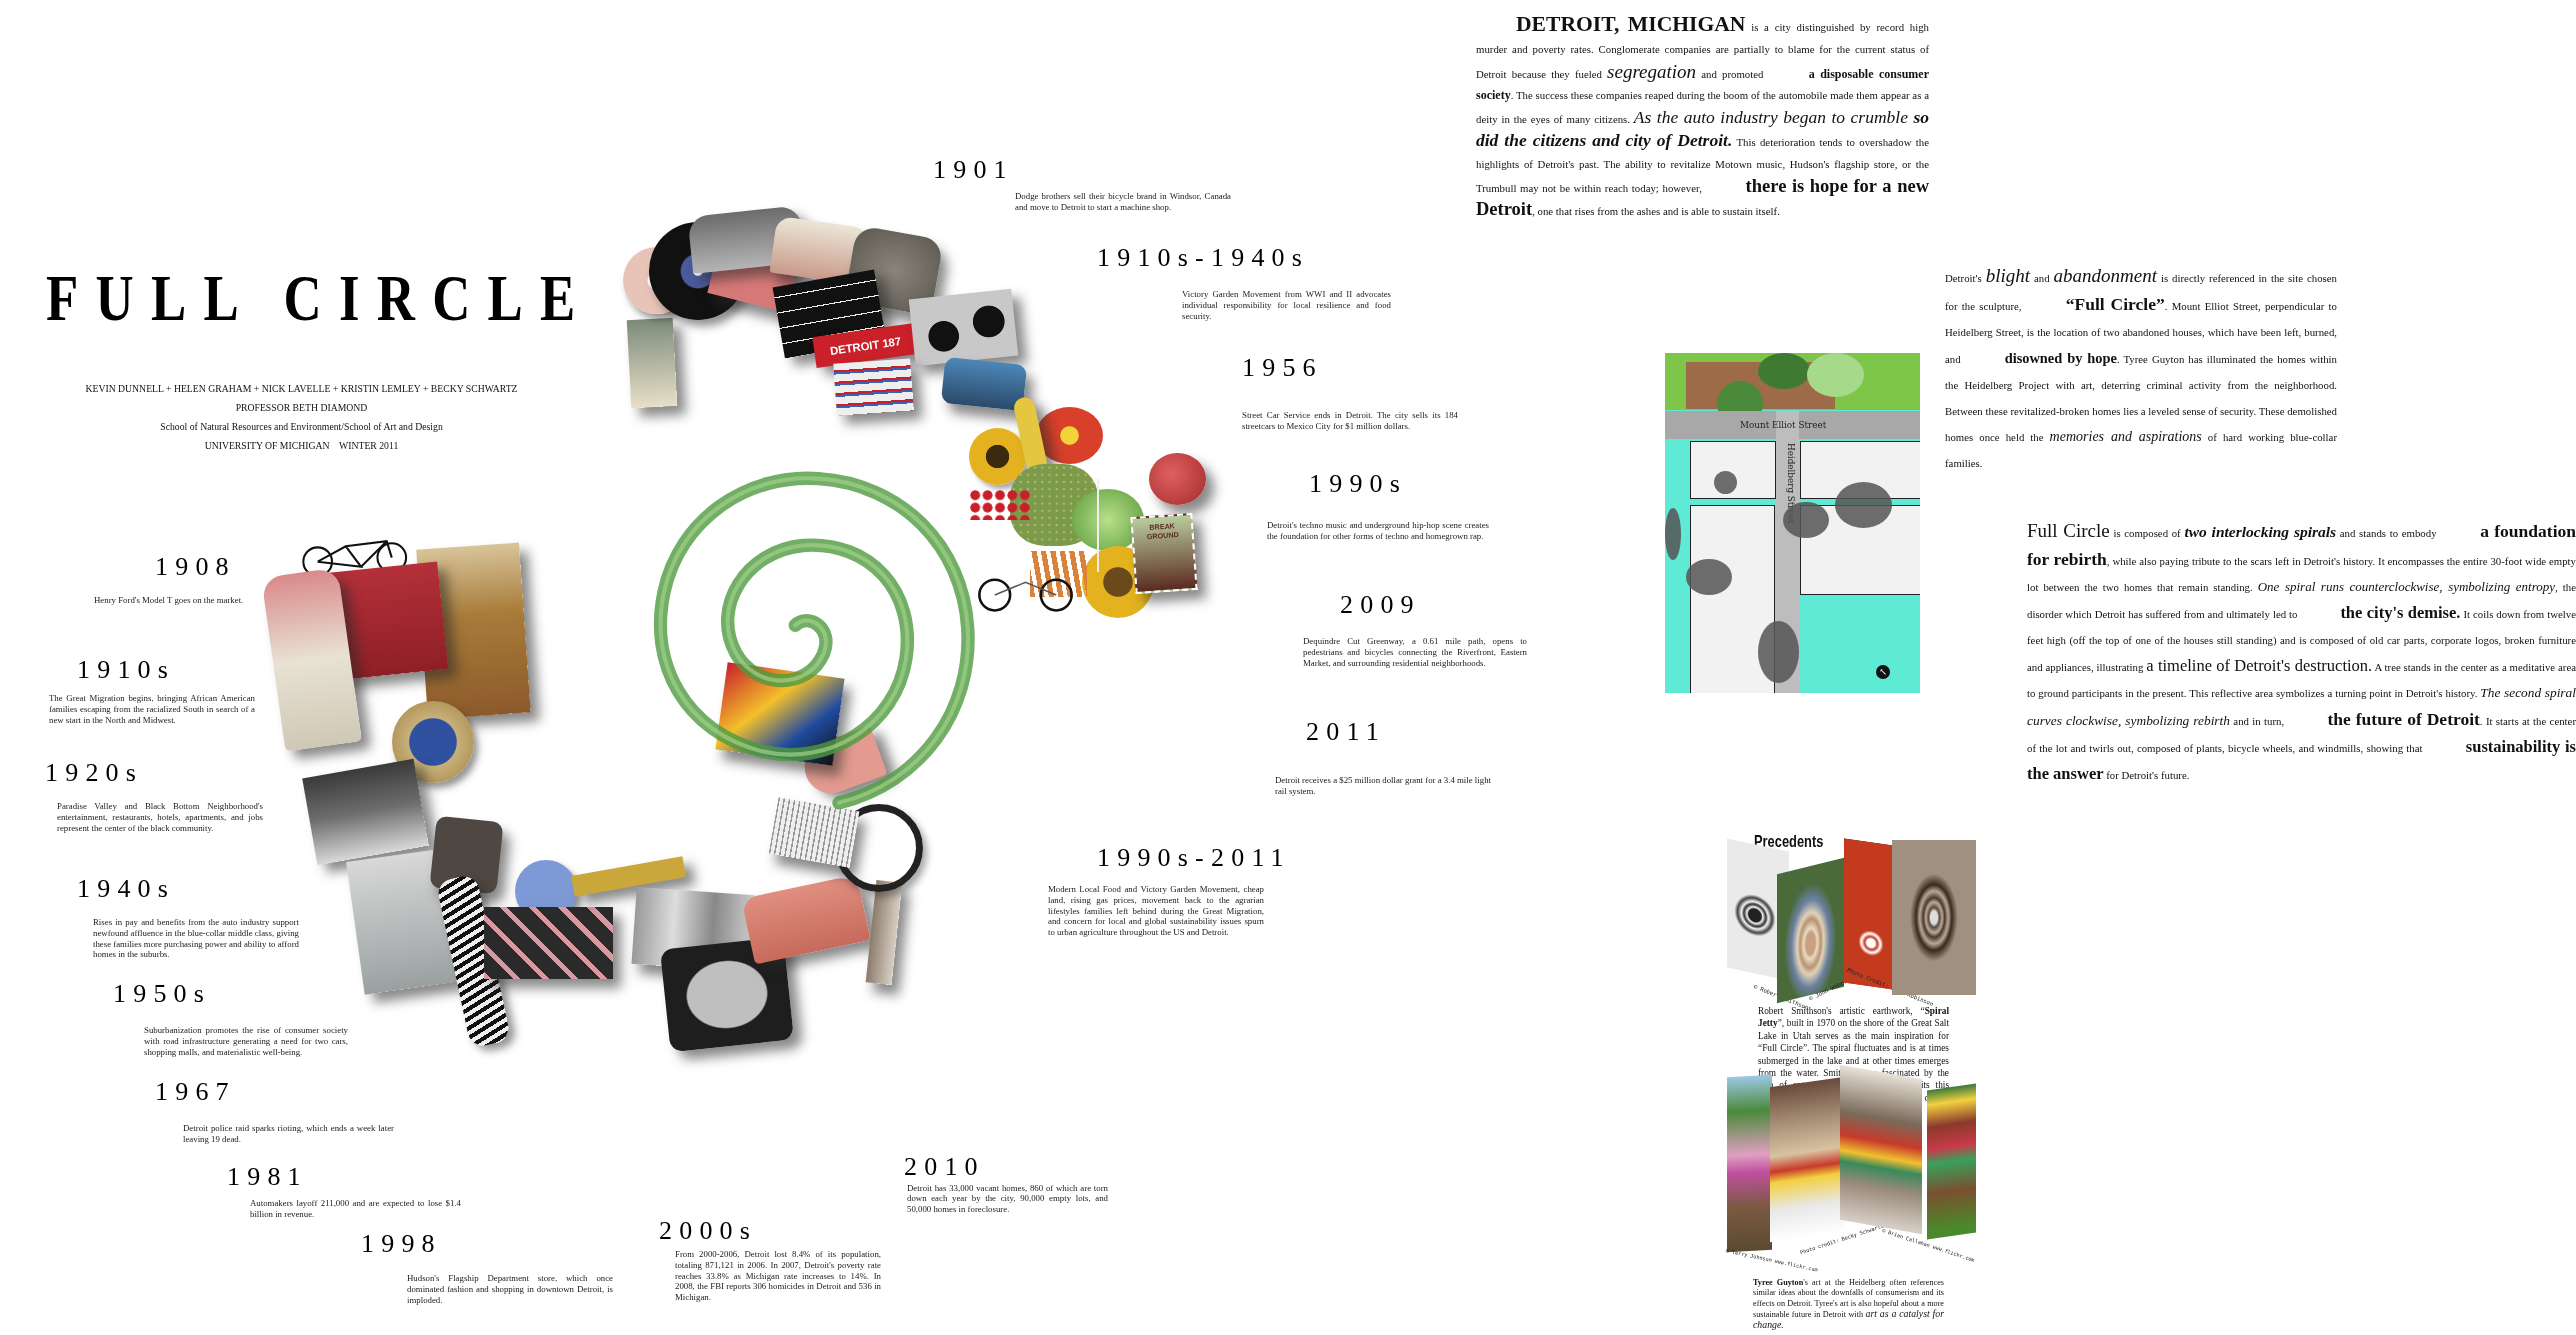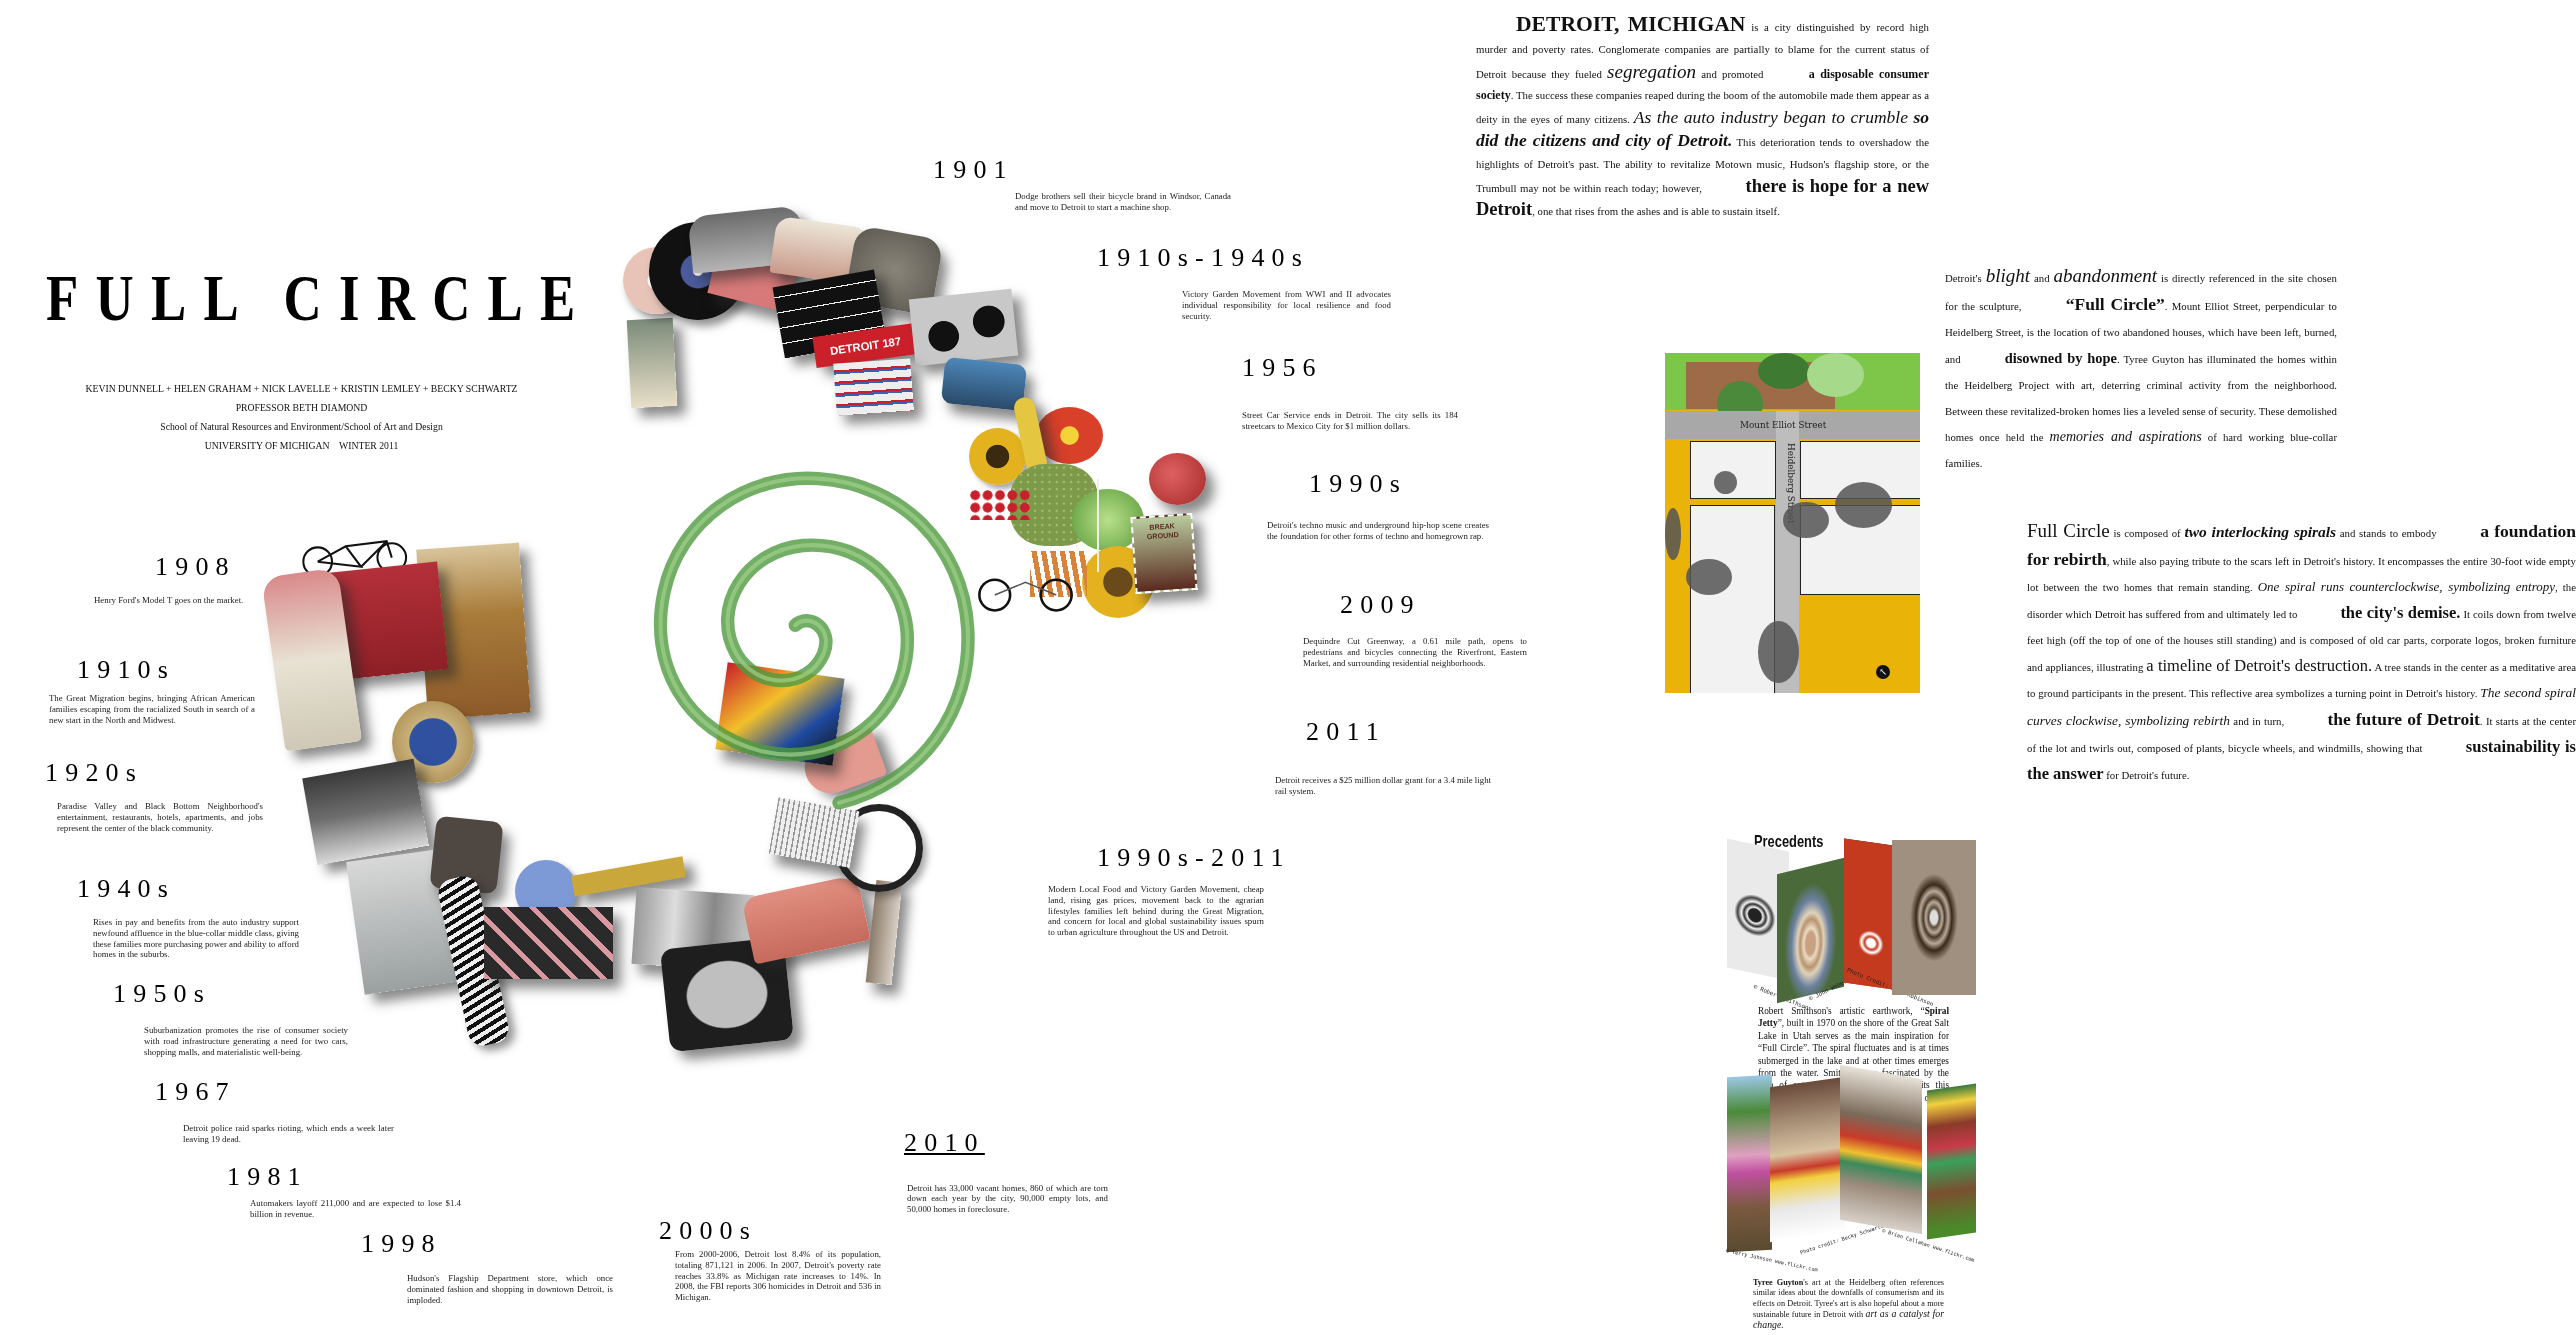--- a/index.html
+++ b/index.html
@@ -23,21 +23,21 @@
   
   .essay { font-family: "Liberation Serif", serif; color: #111; font-size: 10.8px; line-height: 21.6px; text-align: justify; }
   .essay b { font-weight: bold; margin-left: 40px; }
   .essay .big { font-size: 20.6px; font-weight: bold; }
   .essay .mid { font-size: 19px; }
   .essay .midb { font-size: 12px; font-weight: bold; }
   .essay .it { font-style: italic; }
   .essay .itb { font-style: italic; font-weight: bold; }
 
   
-  .map { position: absolute; left: 1665px; top: 353px; width: 255px; height: 340px; background: #eab308; overflow: hidden; }
+  .map { position: absolute; left: 1665px; top: 353px; width: 255px; height: 340px; background: #5eead4; overflow: hidden; }
   .map .grass { position: absolute; left: 0; top: 0; width: 100%; height: 57px; background: #7ec64a; }
   .map .lot { position: absolute; left: 20.6px; top: 9.3px; width: 149px; height: 47px; background: #9e6b48; }
   .map .road { position: absolute; left: 0; top: 58px; width: 100%; height: 28px; background: #a8a8a8; }
   .map .road2 { position: absolute; left: 111px; top: 58px; width: 23px; height: 289px; background: #bdbdbd; }
   .map .block { position: absolute; border: 1.5px solid #222; background: #f2f2f2; }
   .map .tree { position: absolute; border-radius: 50%; background: #555; opacity: 0.85; }
   .map .treeg { position: absolute; border-radius: 50%; }
   .map-label { position: absolute; font-family: "DejaVu Serif", serif; font-size: 8.8px; color: #222; }
 
   
@@ -146,21 +146,21 @@
 
 <div class="abs year" style="left:1340px; top:592px;">2009</div>
 <div class="abs evt" style="left:1303px; top:636px; width:224px;">Dequindre Cut Greenway, a 0.61 mile path, opens to pedestrians and bicycles connecting the Riverfront, Eastern Market, and surrounding residential neighborhoods.</div>
 
 <div class="abs year" style="left:1306px; top:719px;">2011</div>
 <div class="abs evt" style="left:1275px; top:775px; width:216px;">Detroit receives a $25 million dollar grant for a 3.4 mile light rail system.</div>
 
 <div class="abs year" style="left:1097px; top:845px;">1990s-2011</div>
 <div class="abs evt" style="left:1048px; top:884px; width:216px;">Modern Local Food and Victory Garden Movement, cheap land, rising gas prices, movement back to the agrarian lifestyles families left behind during the Great Migration, and concern for local and global sustainability issues spurn to urban agriculture throughout the US and Detroit.</div>
 
-<div class="abs year" style="left:904px; top:1130px;text-decoration:underline;">2010</div>
+<div class="abs year" style="left:904px; top:1154px;">2010</div>
 <div class="abs evt" style="left:907px; top:1175px; width:201px; margin-top:7.7px;">Detroit has 33,000 vacant homes, 860 of which are torn down each year by the city, 90,000 empty lots, and 50,000 homes in foreclosure.</div>
 
 <div class="abs year" style="left:659px; top:1218px;">2000s</div>
 <div class="abs evt" style="left:675px; top:1249px; width:206px;">From 2000-2006, Detroit lost 8.4% of its population, totaling 871,121 in 2006. In 2007, Detroit's poverty rate reaches 33.8% as Michigan rate increases to 14%. In 2008, the FBI reports 306 homicides in Detroit and 536 in Michigan.</div>
 
 <div class="abs year" style="left:361px; top:1231px;">1998</div>
 <div class="abs evt" style="left:407px; top:1273px; width:206px;">Hudson's Flagship Department store, which once dominated fashion and shopping in downtown Detroit, is imploded.</div>
 
 <div class="abs year" style="left:227px; top:1164px;">1981</div>
 <div class="abs evt" style="left:250px; top:1198px; width:211px;">Automakers layoff 211,000 and are expected to lose $1.4 billion in revenue.</div>

